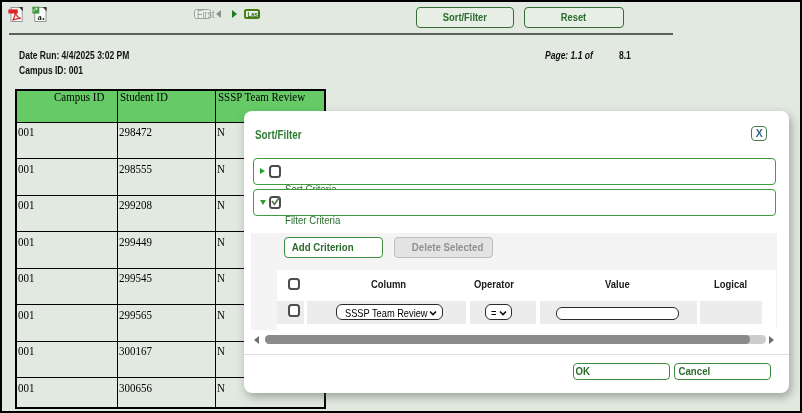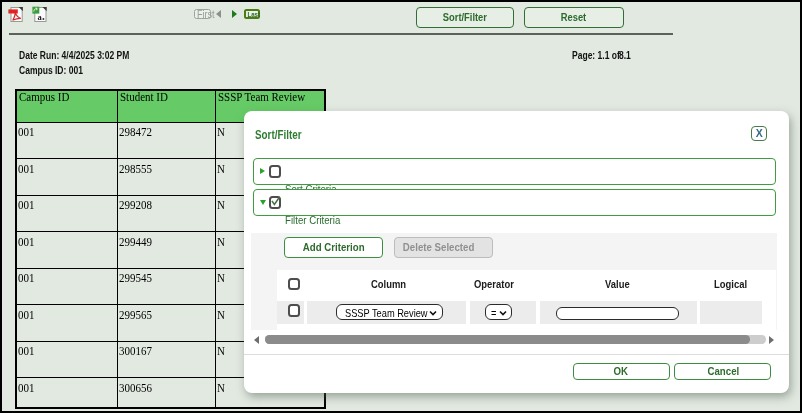--- a/index.html
+++ b/index.html
@@ -17,21 +17,21 @@
   #rpt td{height:36.5px;}
   #rpt .nx{margin-left:2px;}
   #rpt th .nx{position:relative;top:-2px;}
   #rpt td .nx{position:relative;top:1.5px;margin-left:1px;}
   
   #modal{position:absolute;left:241.5px;top:109.3px;width:545.7px;height:282px;background:#fff;border-radius:8px;box-shadow:2px 4px 10px rgba(80,95,80,.5);}
   .accordion{position:absolute;left:9.2px;width:523.8px;height:27px;box-sizing:border-box;border:1px solid #3f9c3f;border-radius:4px;background:#fff;}
   .cb{position:absolute;box-sizing:border-box;width:12px;height:12.8px;border:2px solid #4d4d4d;border-radius:3.5px;background:#fff;}
   .tri{position:absolute;width:0;height:0;}
   .acc-label{position:absolute;left:31.6px;top:14px;font-size:11.8px;font-weight:normal;color:#2a6e2e;margin-top:9px;}
-  .mbtn{position:absolute;box-sizing:border-box;border:1.5px solid #3e8e41;border-radius:4px;background:#fff;color:#2c6b2c;font-weight:bold;font-size:11.8px;text-align:center;}
+  .mbtn{position:absolute;box-sizing:border-box;border:1.5px solid #3e8e41;border-radius:4px;background:#fff;color:#2c6b2c;font-weight:bold;font-size:11.8px;}
   .colhead{position:absolute;font-size:11.5px;font-weight:bold;color:#1a1a1a;top:166.8px;}
   .cell{position:absolute;top:189.7px;height:22.9px;background:#ececec;}
   .dd{position:absolute;box-sizing:border-box;border:1.6px solid #2b2b2b;border-radius:6px;background:#fff;}
 </style>
 </head>
 <body>
 <div id="page">
 
   <svg class="abs" style="left:6px;top:4px" width="16" height="17" viewBox="0 0 16 17">
     <rect x="3" y="1.5" width="11.2" height="14" fill="#fbfbfb" stroke="#999" stroke-width="1"></rect>
@@ -53,28 +53,28 @@
   <div class="tri" style="left:213.5px;top:7.8px;border-top:4px solid transparent;border-bottom:4px solid transparent;border-right:5.7px solid #8a908a;"></div>
   <div class="tri" style="left:229.6px;top:7.8px;border-top:4px solid transparent;border-bottom:4px solid transparent;border-left:5.7px solid #1d7a1d;"></div>
   <div class="abs" style="left:241.5px;top:7px;width:16.5px;height:9.5px;border:2px solid #4d7c0f;border-radius:2.5px;background:#eaf0ea;color:#2c6b2c;font-size:7.5px;font-weight:bold;text-align:center;line-height:8px;box-sizing:border-box;"><span class="cx">Last</span></div>
 
   <div class="gbtn" style="left:413.5px;top:5.2px;width:98.5px;height:20.4px;font-size:11.4px;line-height:18.5px;"><span class="cx">Sort/Filter</span></div>
   <div class="gbtn" style="left:522px;top:5.2px;width:99.5px;height:20.4px;font-size:11.4px;line-height:18.5px;"><span class="cx">Reset</span></div>
 
   <div class="abs" style="left:7px;top:31px;width:663.5px;height:2px;background:#5c615c;"></div>
 
   <div class="hdr" style="left:16.5px;top:47.5px;"><span class="nx">Date Run: 4/4/2025 3:02 PM</span></div>
-  <div class="hdr" style="left:570px;top:47.5px;"><span class="nx">Page: 1.1 of</span></div>
+  <div class="hdr" style="left:543px;top:47.5px;font-style:italic;"><span class="nx">Page: 1.1 of</span></div>
   <div class="hdr" style="left:617px;top:47.5px;"><span class="nx">8.1</span></div>
   <div class="hdr" style="left:16.5px;top:62.5px;"><span class="nx">Campus ID: 001</span></div>
 
   <table id="rpt" style="border:2px solid #000;">
     <tbody>
         <tr>
-          <th style="width:101px;"><span class="nx">Campus ID</span></th>
+          <th style="width:101px;padding-left:35px;"><span class="nx">Campus ID</span></th>
           <th style="width:98px;"><span class="nx">Student ID</span></th>
           <th style="width:100px;"><span class="nx">SSSP Team Review</span></th>
         </tr>
     <tr>
           <td><span class="nx">001</span></td>
           <td><span class="nx">298472</span></td>
           <td><span class="nx">N</span></td>
         </tr>
     <tr>
           <td><span class="nx">001</span></td>
@@ -128,21 +128,21 @@
       <div class="tri" style="left:6px;top:10px;border-left:3.3px solid transparent;border-right:3.3px solid transparent;border-top:5.2px solid #2aa12a;"></div>
       <div class="cb" style="left:15.4px;top:6.1px;"></div>
       <svg class="abs" style="left:15.4px;top:4.6px;" width="14" height="14" viewBox="0 0 14 14">
           <path d="M2.9 6.9 L5.4 10.4 L10.7 2.7" stroke="#44703f" stroke-width="1.5" fill="none"></path>
         </svg>
       <div class="acc-label"><span class="nx">Filter Criteria</span></div>
     </div>
 
     <div class="abs" style="left:7.5px;top:121.7px;width:526px;height:96.8px;background:#f4f4f4;"></div>
     <div class="mbtn" style="left:40.8px;top:126.2px;width:99px;height:20.5px;line-height:18px;"><span class="cx">Add Criterion</span></div>
-    <div class="abs" style="left:150.5px;top:126.2px;width:98.5px;height:20.5px;border:1.5px solid #bcbcbc;border-radius:4px;background:#e3e3e3;color:#909090;font-weight:bold;font-size:11.8px;text-align:left;line-height:18px;box-sizing:border-box;"><span class="cx">Delete Selected</span></div>
+    <div class="abs" style="left:150.5px;top:126.2px;width:98.5px;height:20.5px;border:1.5px solid #bcbcbc;border-radius:4px;background:#e3e3e3;color:#909090;font-weight:bold;font-size:11.8px;text-align:right;line-height:18px;box-sizing:border-box;"><span class="cx">Delete Selected</span></div>
 
     <div class="abs" style="left:33.1px;top:158.4px;width:499.9px;height:60.6px;background:#fff;"></div>
 
     <div class="cb" style="left:44.4px;top:166.4px;"></div>
     <div class="colhead" style="left:127px;"><span class="nx">Column</span></div>
     <div class="colhead" style="left:230.6px;"><span class="nx">Operator</span></div>
     <div class="colhead" style="left:361.4px;"><span class="nx">Value</span></div>
     <div class="colhead" style="left:470.5px;"><span class="nx">Logical</span></div>
 
     <div class="cell" style="left:33.1px;width:27.9px;"></div>

